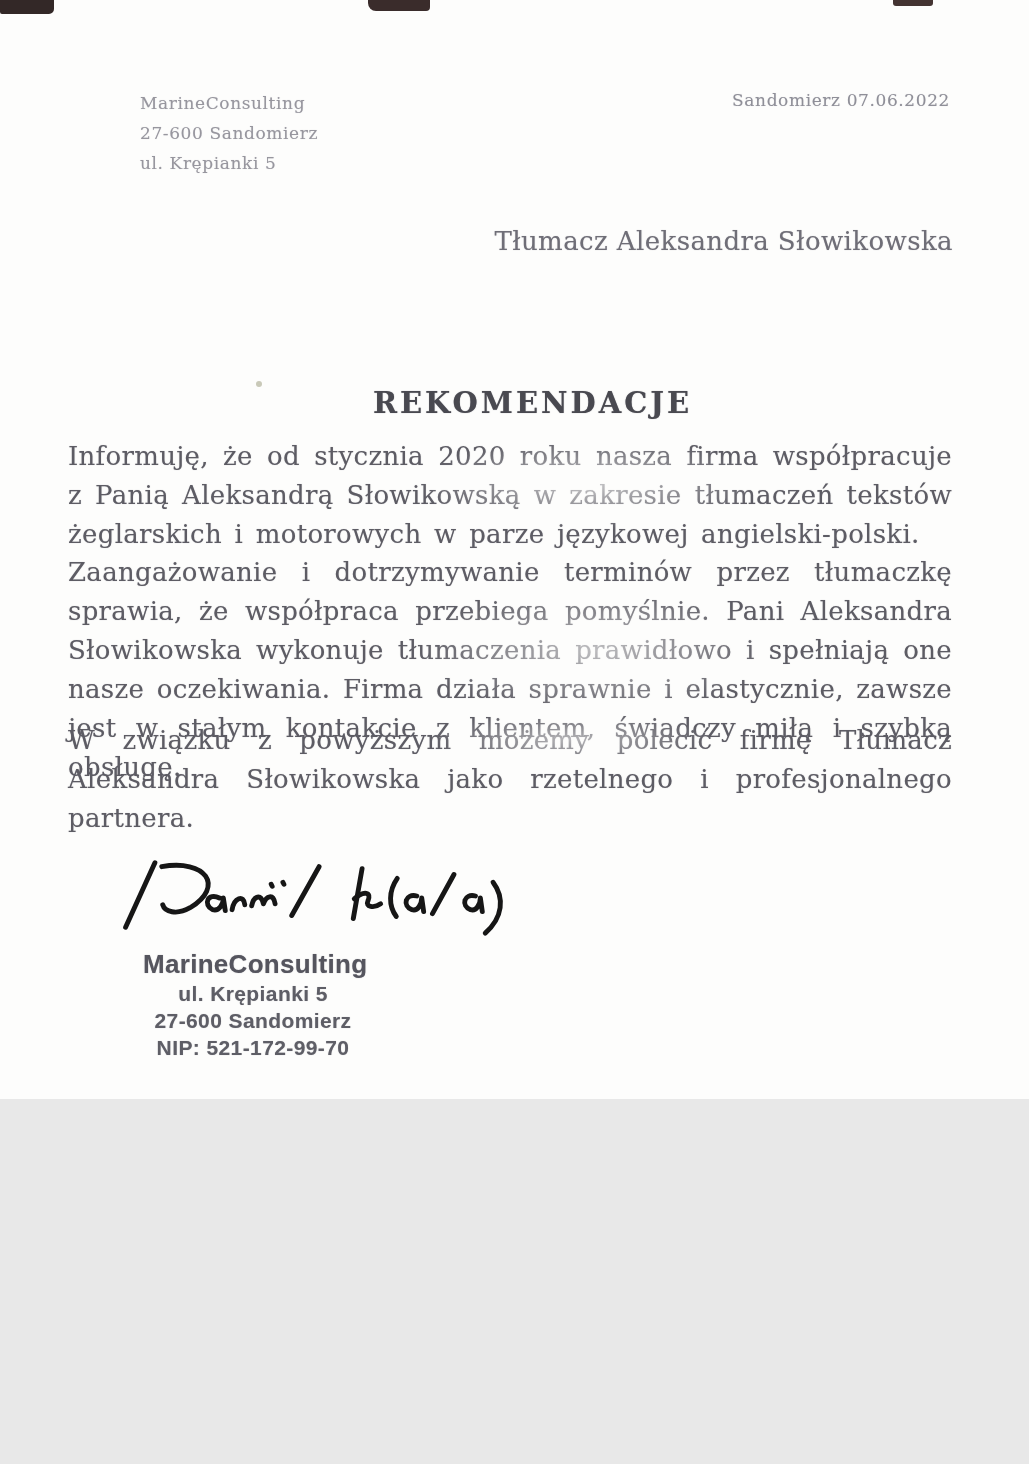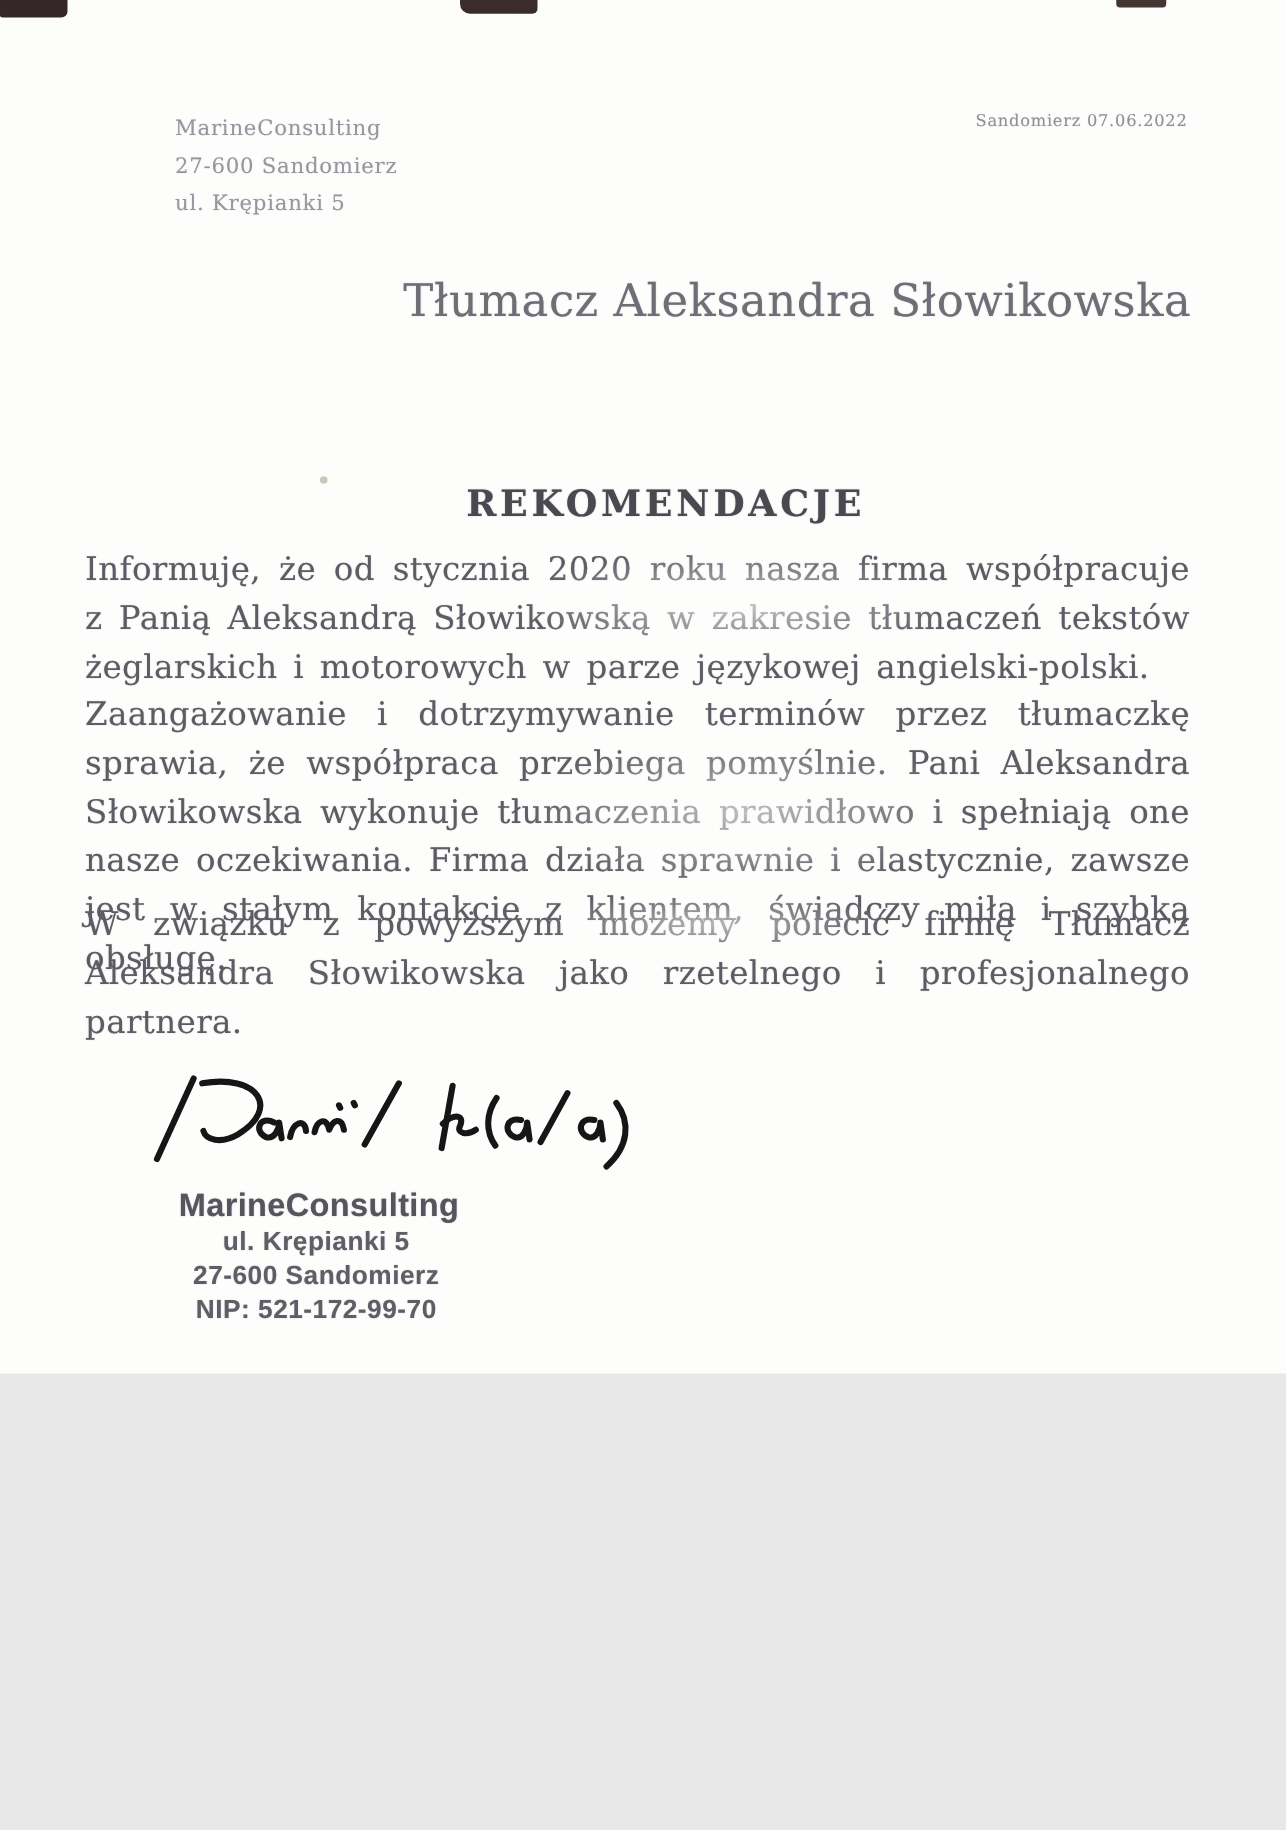--- a/index.html
+++ b/index.html
@@ -27,28 +27,28 @@
   .fade-3{left:430px;top:712px;width:280px;height:55px;
     background:radial-gradient(ellipse at center, rgba(253,253,252,.55) 0%, rgba(253,253,252,0) 72%);}
   
   .sender{
     position:absolute;left:140px;top:88px;
     font-size:17px;line-height:30px;letter-spacing:.6px;
     color:#97969e;text-shadow:0 0 1px rgba(150,150,160,.35);
   }
   .dateline{
     position:absolute;top:90px;right:79px;
-    font-size:13px;letter-spacing:.6px;color:#8f8f98;
+    font-size:17px;letter-spacing:.6px;color:#8f8f98;
     text-shadow:0 0 1px rgba(150,150,160,.35);
   }
   
   .recipient{
     position:absolute;top:226px;right:76px;
     text-align:right;
-    font-size:36px;line-height:31px;letter-spacing:.4px;
+    font-size:26px;line-height:31px;letter-spacing:.4px;
     color:#6f6e77;text-shadow:0 0 1px rgba(110,110,120,.45);
   }
   
   .title{
     position:absolute;top:368px;left:0;width:100%;
     margin:18px;text-align:center;
     font-size:29px;font-weight:bold;letter-spacing:3px;
     color:#494950;text-shadow:0 0 1px rgba(70,70,80,.5);
   }
   

